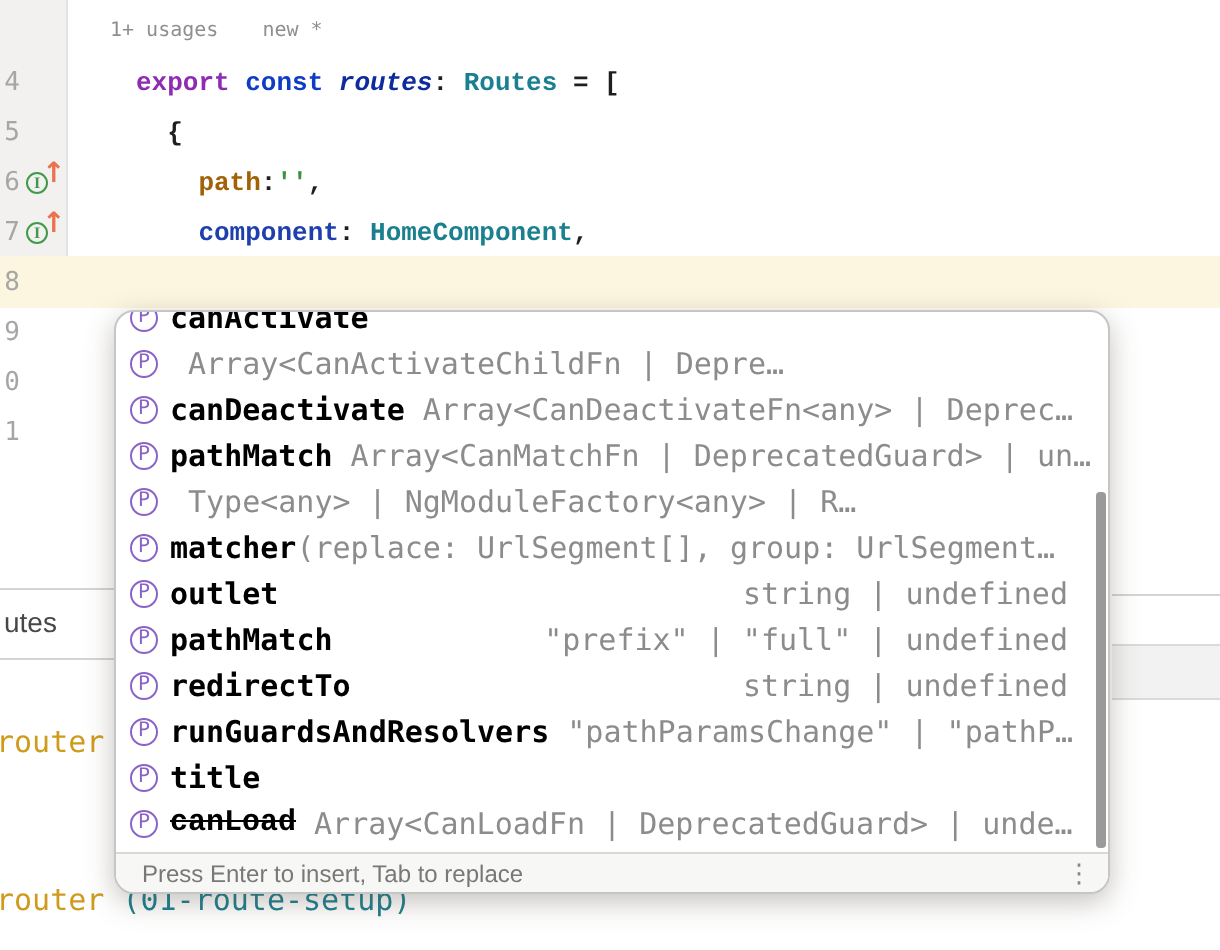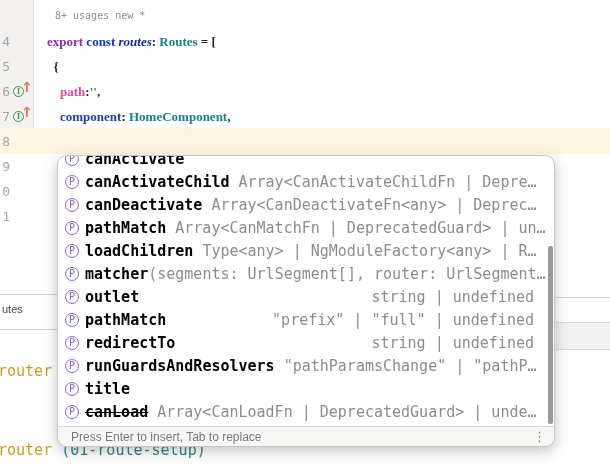--- a/index.html
+++ b/index.html
@@ -19,49 +19,49 @@
   .gi-circle { position:absolute; left:0; top:2px; width:11px; height:11px;
     border:1.5px solid var(--icon_green); border-radius:50%;
     font-family:"Liberation Serif", serif; font-size:8px; font-weight:bold;
     color:var(--icon_green); display:flex; align-items:center; justify-content:center; }
   .gi-arrow { position:absolute; left:8px; top:-4px;
     font-family:"DejaVu Sans", sans-serif; font-size:14px; line-height:14px;
     font-weight:bold; color:var(--icon_arrow); }
 
   .code-vision { position:absolute; left:55px; top:2.5px; height:25px; line-height:25px;
     font-family:"DejaVu Sans Mono", monospace; font-size:10px; color:#8f8f8f; }
-  .cv2 { }
+  .cv2 { margin-left:16px; }
 
-  .cline { position:absolute; left:47px; height:25px; line-height:25px; white-space:pre;
-    font-family:Liberation Serif, serif; font-size:13px; font-weight:600; }
+  .cline { position:absolute; left:68px; height:25px; line-height:25px; white-space:pre;
+    font-family:Liberation Mono, monospace; font-size:13px; font-weight:600; }
 
   .hline { position:absolute; height:1px; background:var(--divider); }
   .band { position:absolute; background:#f2f2f2; border-top:1px solid #dadada;
     border-bottom:1px solid #dadada; }
-  .tab-frag { position:absolute; left:2px; top:303px; font-size:11px; color:#474747; }
+  .tab-frag { position:absolute; left:2px; top:303px; font-size:14px; color:#474747; }
   .console1 { position:absolute; left:-2px; top:362px; font-family:"DejaVu Sans Mono", monospace;
     font-size:15px; color:var(--console_orange); z-index:1; white-space:pre; }
   .prompt { position:absolute; left:-2px; top:441px; font-family:"DejaVu Sans Mono", monospace;
     font-size:15px; z-index:1; white-space:pre; }
   .prompt .p1 { color:var(--console_orange); }
   .prompt .p2 { color:var(--console_teal); }
 
   .popup { position:absolute; left:57px; top:155px; width:498px; height:292px;
     background:#fff; border:1px solid var(--popup_border); border-radius:10px;
     box-shadow:0 4px 14px rgba(90,80,70,0.35); z-index:5; }
   .plist { position:absolute; left:0; top:0; width:496px; height:271px; overflow:hidden;
     border-radius:9px 9px 0 0; }
   .prow { display:flex; align-items:center; height:23px; padding-left:7px;
     font-family:"DejaVu Sans Mono", monospace; font-size:15px; white-space:pre; }
   .prow:first-child { margin-top:-9px; }
   .picon { width:14px; height:14px; border:1px solid var(--icon_purple); border-radius:50%;
     color:var(--icon_purple); font-size:10px; font-family:"DejaVu Sans Mono", monospace;
     display:flex; align-items:center; justify-content:center; margin-right:6px; flex:none; }
   .pname { font-weight:bold; color:var(--popup_name); }
-  .pname.strike { text-decoration:line-through; }
+  .pname.strike { text-decoration:line-through;font-family:Liberation Mono, monospace; }
   .ptype { color:var(--popup_type); margin-left:9px; }
   .ptype.nogap { margin-left:0; }
   .prow.right .ptype { margin-left:auto; padding-right:20px; }
   .pscroll { position:absolute; right:1px; top:90px; width:5px; height:178px;
     background:var(--scrollbar); border-radius:2px; }
   .pfooter { position:absolute; left:0; bottom:0; width:496px; height:20px;
     background:var(--footer_bg); border-top:1px solid #d8d8d8; border-radius:0 0 9px 9px;
     display:flex; align-items:center; padding:0 8px 0 13px;
     font-size:12px; color:var(--hint); }
   .pmenu { margin-left:auto; color:#888; font-size:13px; }
@@ -87,47 +87,47 @@
         <span class="gi-circle">I</span>
         <span class="gi-arrow">↑</span>
       </div>
       <div class="gicon" style="top: 108.5px;">
         <span class="gi-circle">I</span>
         <span class="gi-arrow">↑</span>
       </div>
     </div>
 
   <div class="code-vision">
-    <span>8+ usages</span>
+    <span>1+ usages</span>
     <span class="cv2">new *</span>
   </div>
   <div id="code">
       <div class="cline" style="top: 28.5px;"><span style="color: rgb(143, 43, 179);">export</span><span style="color: rgb(14, 60, 196);"> const</span><span style="color: rgb(13, 42, 158); font-style: italic;"> routes</span><span style="color: rgb(31, 31, 31);">: </span><span style="color: rgb(26, 127, 142);">Routes</span><span style="color: rgb(31, 31, 31);"> = [</span></div>
       <div class="cline" style="top: 53.5px;"><span style="color: rgb(31, 31, 31);">  {</span></div>
-      <div class="cline" style="top: 78.5px;"><span style="color: #ec4899;">    path</span><span style="color: rgb(31, 31, 31);">:</span><span style="color: rgb(58, 145, 64);">''</span><span style="color: rgb(31, 31, 31);">,</span></div>
+      <div class="cline" style="top: 78.5px;"><span style="color: #a16207;">    path</span><span style="color: rgb(31, 31, 31);">:</span><span style="color: rgb(58, 145, 64);">''</span><span style="color: rgb(31, 31, 31);">,</span></div>
       <div class="cline" style="top: 103.5px;"><span style="color: rgb(30, 63, 174);">    component</span><span style="color: rgb(31, 31, 31);">: </span><span style="color: rgb(26, 127, 142);">HomeComponent</span><span style="color: rgb(31, 31, 31);">,</span></div>
     </div>
 
   <div class="hline" style="left:0; top:294px; width:57px;"></div>
   <div class="hline" style="left:556px; top:297px; width:54px;"></div>
   <div class="tab-frag">utes</div>
   <div class="hline" style="left:0; top:329px; width:57px;"></div>
   <div class="band" style="left:556px; top:322px; width:54px; height:28px;"></div>
 
   <div class="console1">router</div>
   <div class="prompt"><span class="p1">router </span><span class="p2">(01-route-setup)</span></div>
 
   <div class="popup">
     <div class="plist" id="plist">
         <div class="prow"><span class="picon">P</span><span class="pname">canActivate</span></div>
-        <div class="prow"><span class="picon">P</span><span class="pname">canActivateChild</span><span class="ptype">Array&lt;CanActivateChildFn | Depre…</span></div>
+        <div class="prow"><span class="picon">P</span><span class="ptype">Array&lt;CanActivateChildFn | Depre…</span></div>
         <div class="prow"><span class="picon">P</span><span class="pname">canDeactivate</span><span class="ptype">Array&lt;CanDeactivateFn&lt;any&gt; | Deprec…</span></div>
         <div class="prow"><span class="picon">P</span><span class="pname">pathMatch</span><span class="ptype">Array&lt;CanMatchFn | DeprecatedGuard&gt; | un…</span></div>
-        <div class="prow"><span class="picon">P</span><span class="pname">loadChildren</span><span class="ptype">Type&lt;any&gt; | NgModuleFactory&lt;any&gt; | R…</span></div>
-        <div class="prow"><span class="picon">P</span><span class="pname">matcher</span><span class="ptype nogap">(segments: UrlSegment[], router: UrlSegment…</span></div>
+        <div class="prow"><span class="picon">P</span><span class="ptype">Type&lt;any&gt; | NgModuleFactory&lt;any&gt; | R…</span></div>
+        <div class="prow"><span class="picon">P</span><span class="pname">matcher</span><span class="ptype nogap">(replace: UrlSegment[], group: UrlSegment…</span></div>
         <div class="prow right"><span class="picon">P</span><span class="pname">outlet</span><span class="ptype">string | undefined</span></div>
         <div class="prow right"><span class="picon">P</span><span class="pname">pathMatch</span><span class="ptype">"prefix" | "full" | undefined</span></div>
         <div class="prow right"><span class="picon">P</span><span class="pname">redirectTo</span><span class="ptype">string | undefined</span></div>
         <div class="prow"><span class="picon">P</span><span class="pname">runGuardsAndResolvers</span><span class="ptype">"pathParamsChange" | "pathP…</span></div>
         <div class="prow"><span class="picon">P</span><span class="pname">title</span></div>
         <div class="prow"><span class="picon">P</span><span class="pname strike">canLoad</span><span class="ptype">Array&lt;CanLoadFn | DeprecatedGuard&gt; | unde…</span></div>
       </div>
     <div class="pscroll"></div>
     <div class="pfooter">
       <span>Press Enter to insert, Tab to replace</span>

